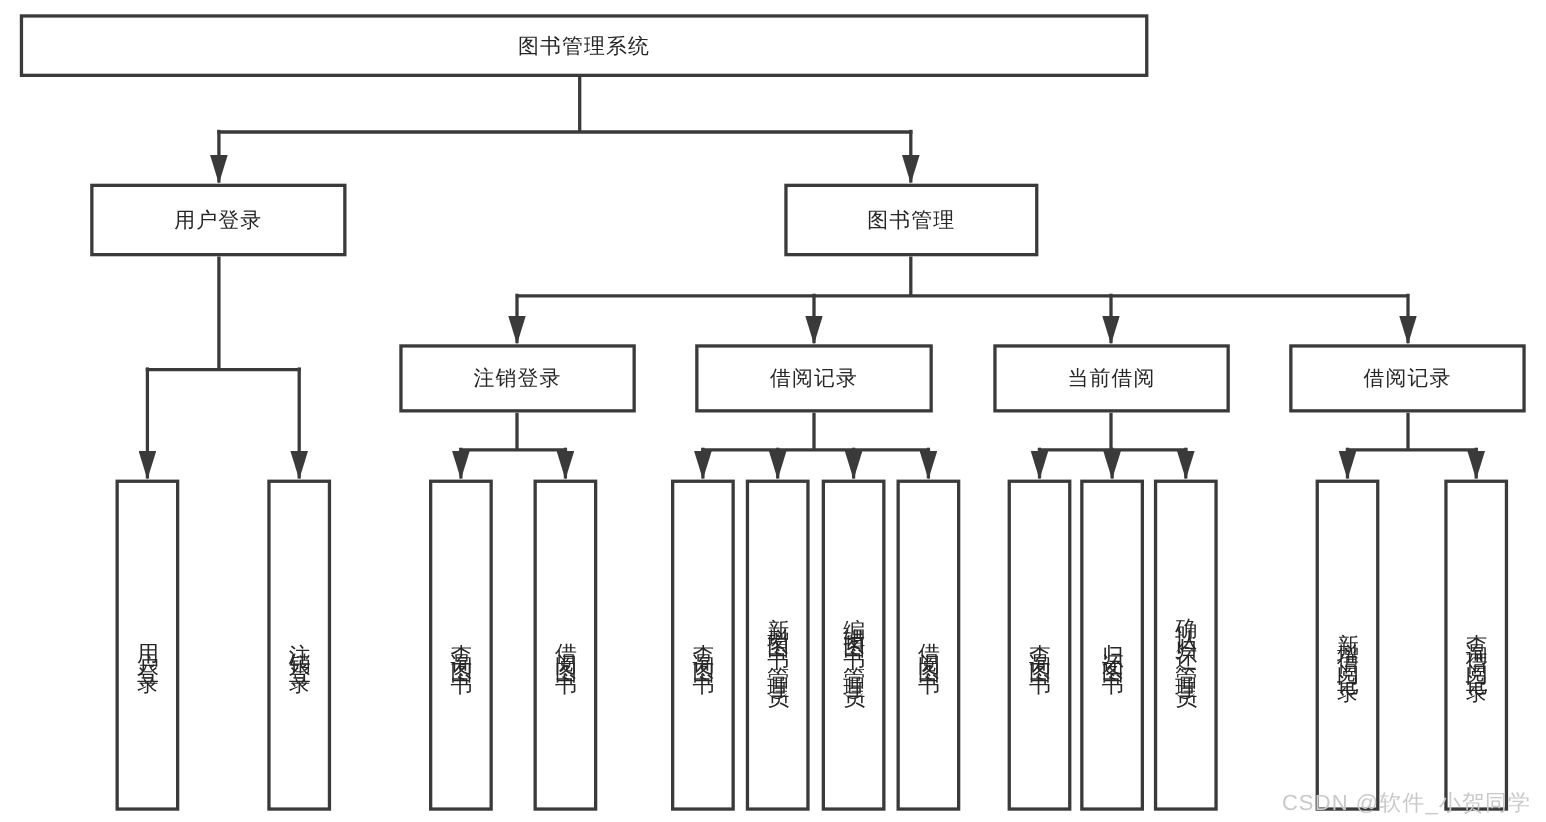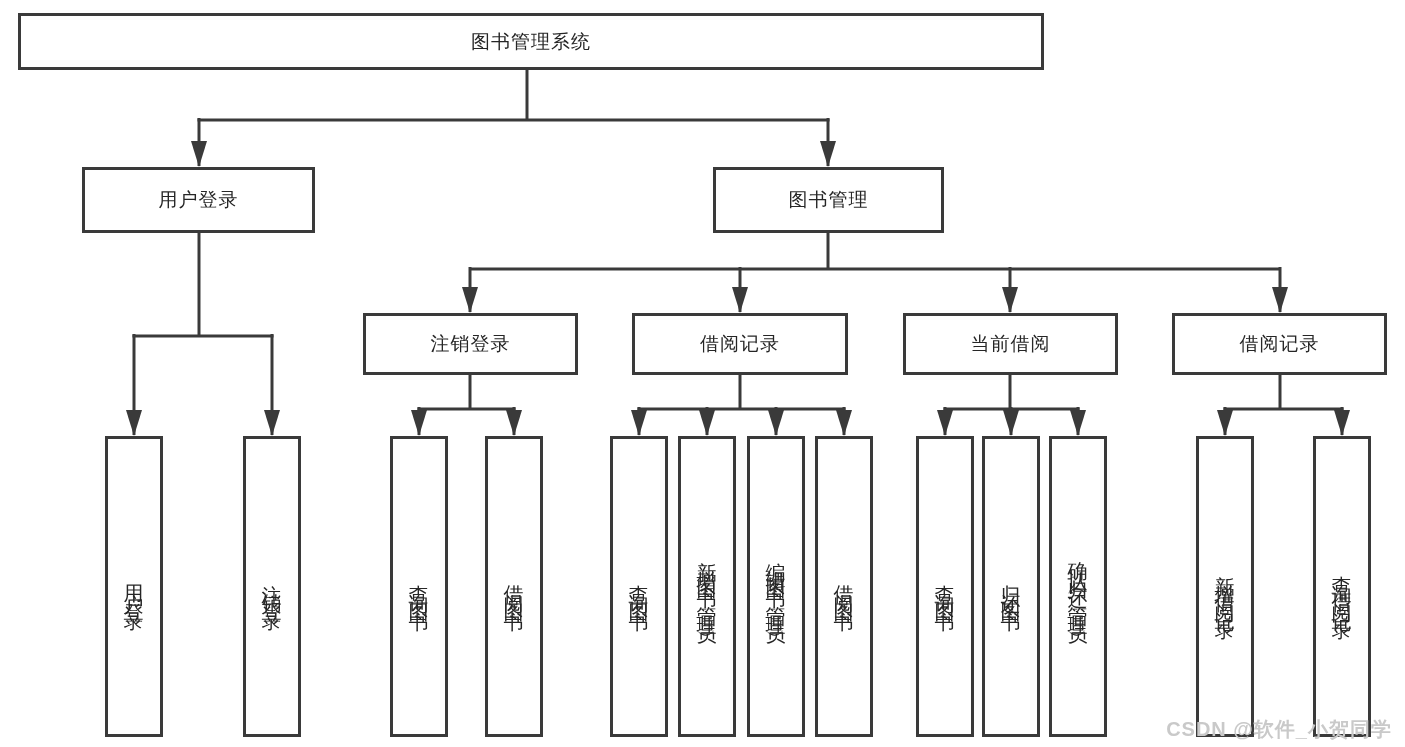--- a/index.html
+++ b/index.html
@@ -32,21 +32,20 @@
     white-space:nowrap;
   }
   #watermark{
     position:absolute;
     right:13px;
     bottom:4px;
     font-size:20px;
     color:var(--wm);
     letter-spacing:1px;
     z-index:5;
-    font-weight:bold;
   }
 </style>
 </head>
 <body>
 
 <div id="stage">
 
   <svg id="wires" width="1405" height="747" viewBox="0 0 1405 747" xmlns="http://www.w3.org/2000/svg">
     <defs>
       <marker id="arw" markerUnits="userSpaceOnUse" markerWidth="26" markerHeight="16" viewBox="0 0 26 16" refX="25" refY="8" orient="auto">

